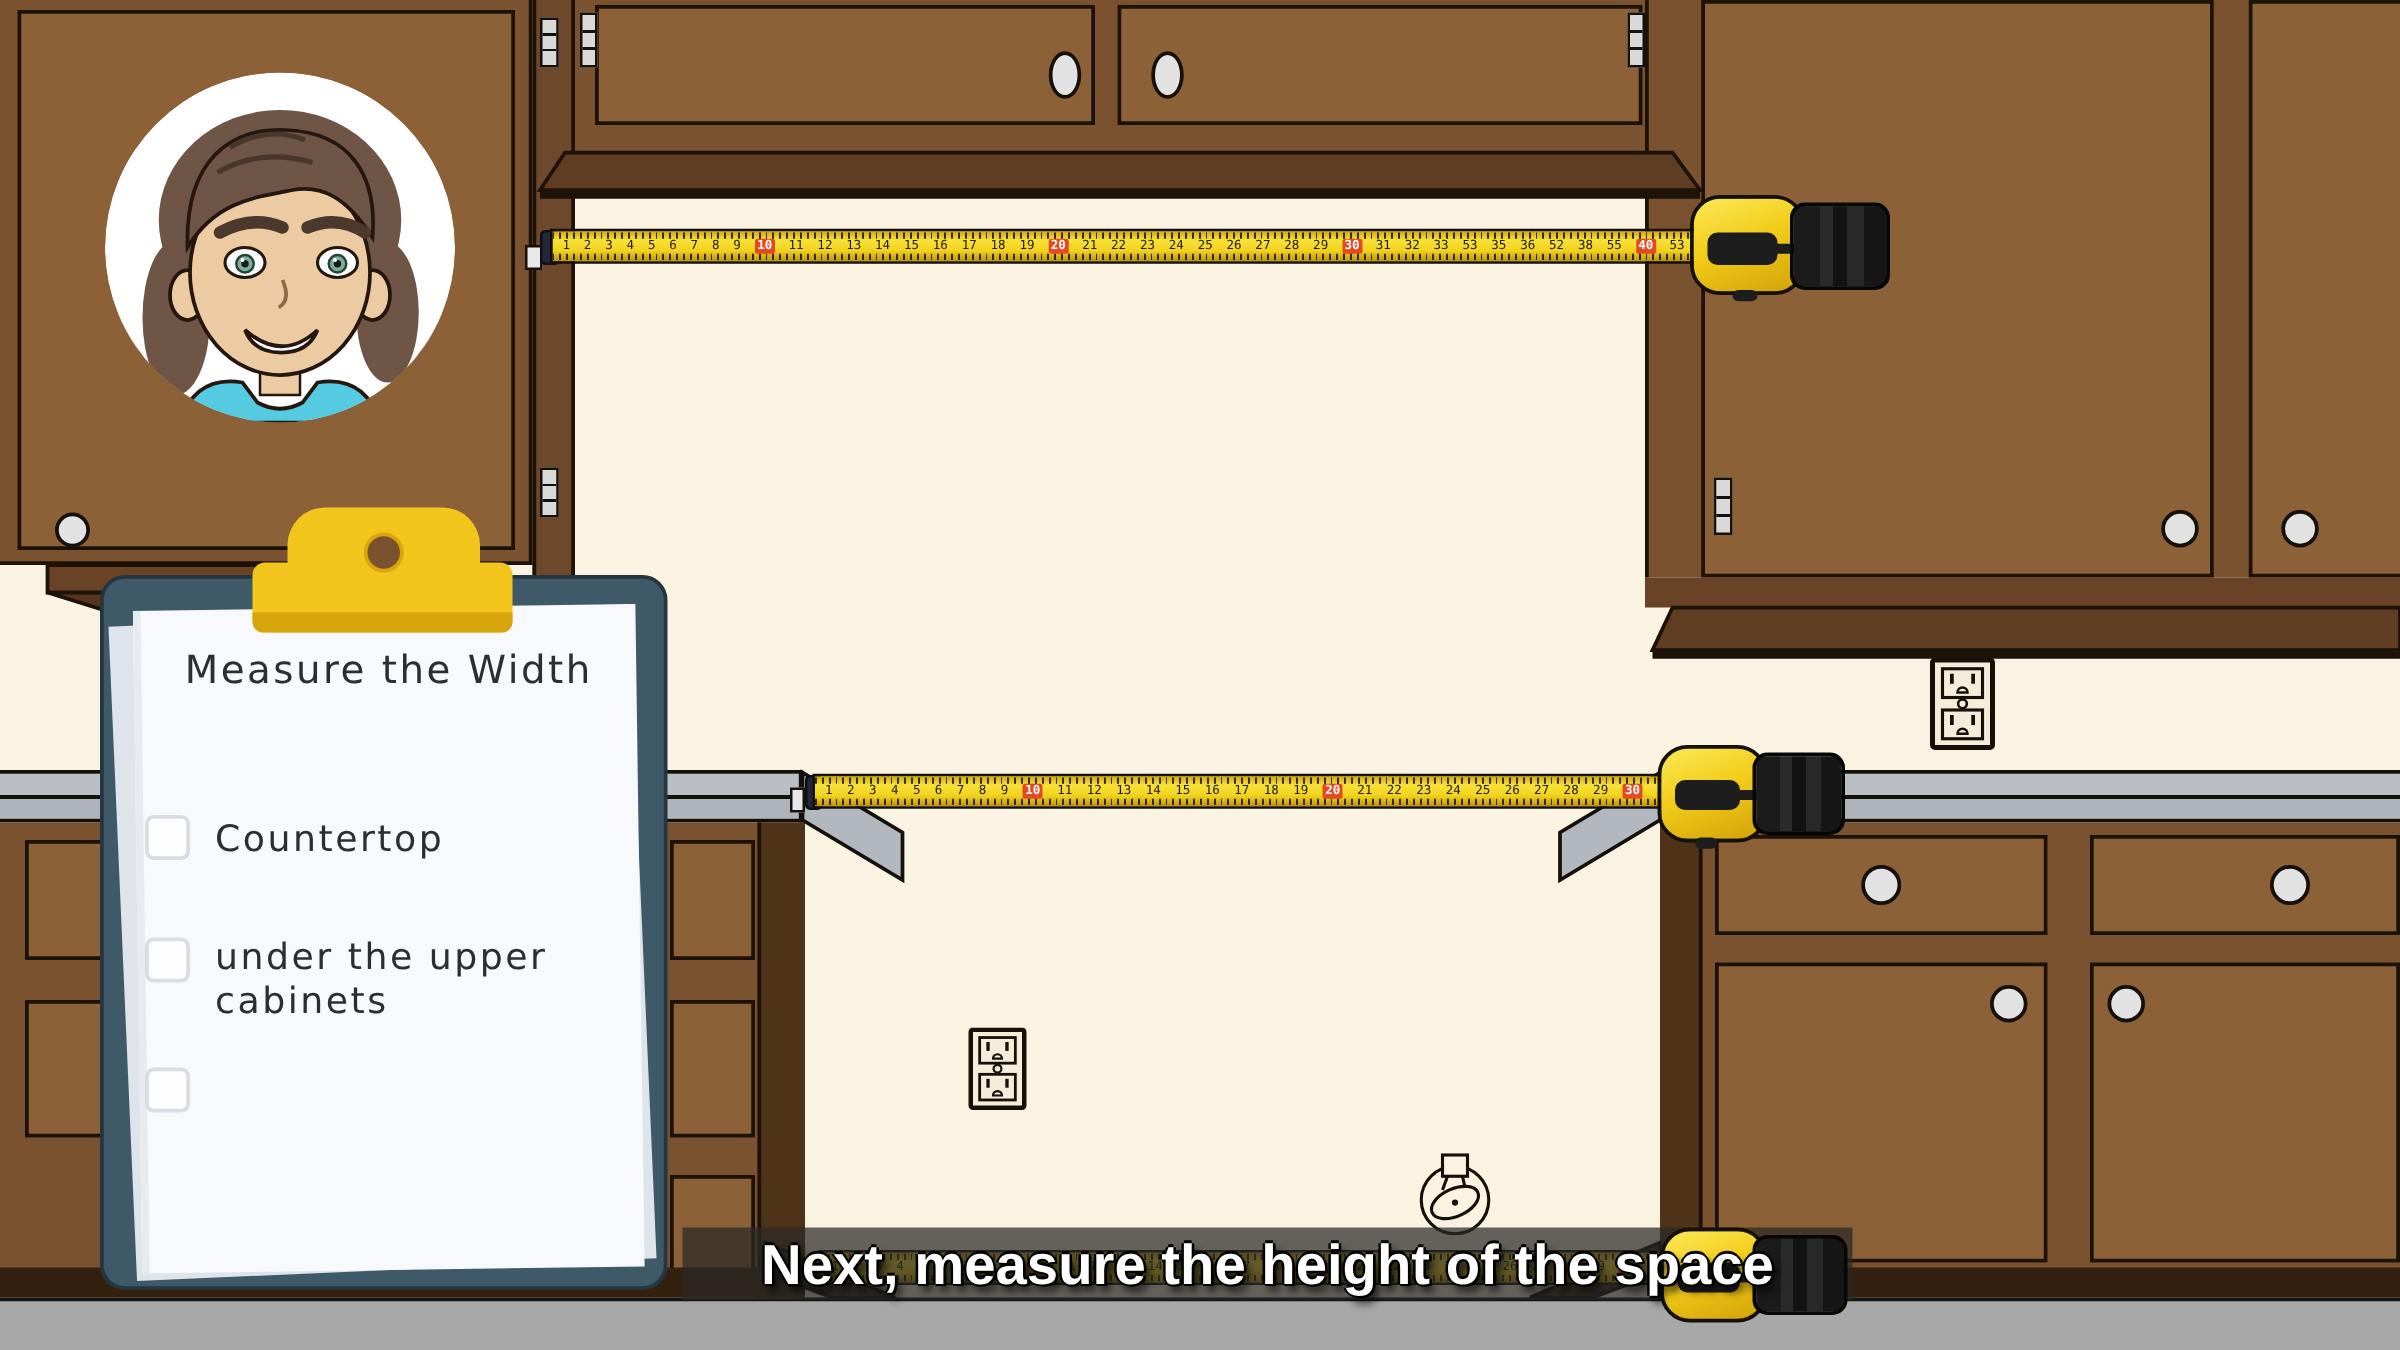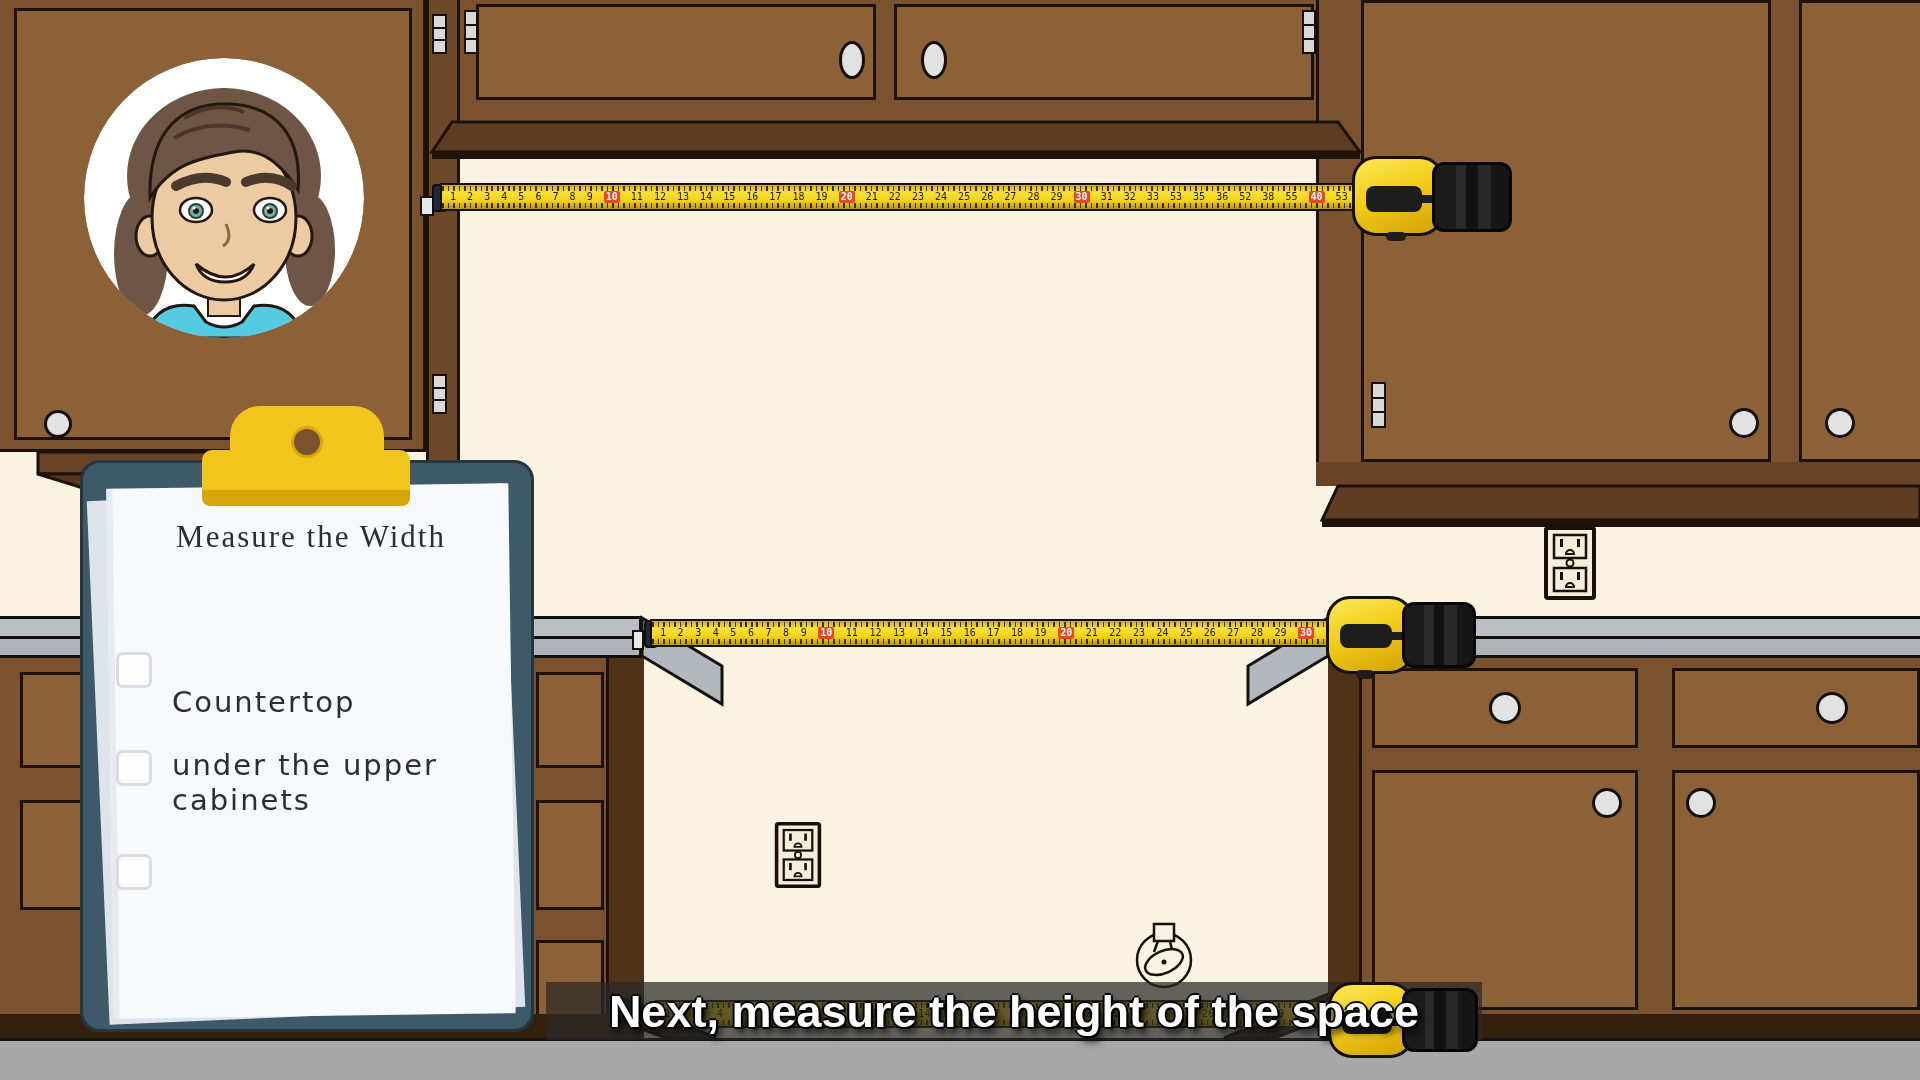--- a/index.html
+++ b/index.html
@@ -214,24 +214,24 @@
   </div>
 
   <div class="abs" id="board"></div>
   <div class="abs" id="paper-back"></div>
   <div class="abs" id="paper"></div>
   <div class="abs clip-part" style="left:230px;top:406px;width:154px;height:62px;border-radius:30px 30px 10px 10px;"></div>
   <div class="abs clip-part" style="left:202px;top:450px;width:208px;height:56px;border-radius:10px;"></div>
   <div class="abs" id="clip-band" style="left:202px;top:490px;width:208px;height:16px;"></div>
   <div class="abs" id="clip-hole" style="left:291px;top:426px;width:32px;height:32px;"></div>
 
-  <div class="abs ink check-title" style="left:120px;top:518px;width:382px;font-family:Liberation Serif, serif;">Measure the Width</div>
+  <div class="abs ink check-title" style="left:120px;top:518px;width:382px;">Measure the Width</div>
 
   <div class="abs checkbox" style="left:116px;top:652px;"></div>
-  <div class="abs ink check-label" style="left:172px;top:654px;width:330px;margin-top:31px;">Countertop</div>
+  <div class="abs ink check-label" style="left:172px;top:654px;width:330px;">Countertop</div>
 
   <div class="abs checkbox" style="left:116px;top:750px;"></div>
   <div class="abs ink check-label" style="left:172px;top:748px;width:320px;">under the upper cabinets</div>
 
   <div class="abs checkbox" style="left:116px;top:854px;"></div>
 
   <div class="abs hook-tab" style="left:420px;top:196px;width:14px;height:20px;"></div>
   <div class="abs hook" style="left:432px;top:184px;width:16px;height:28px;"></div>
   <div class="abs tape" style="left:440px;top:183px;width:918px;">
       <span>1</span>

